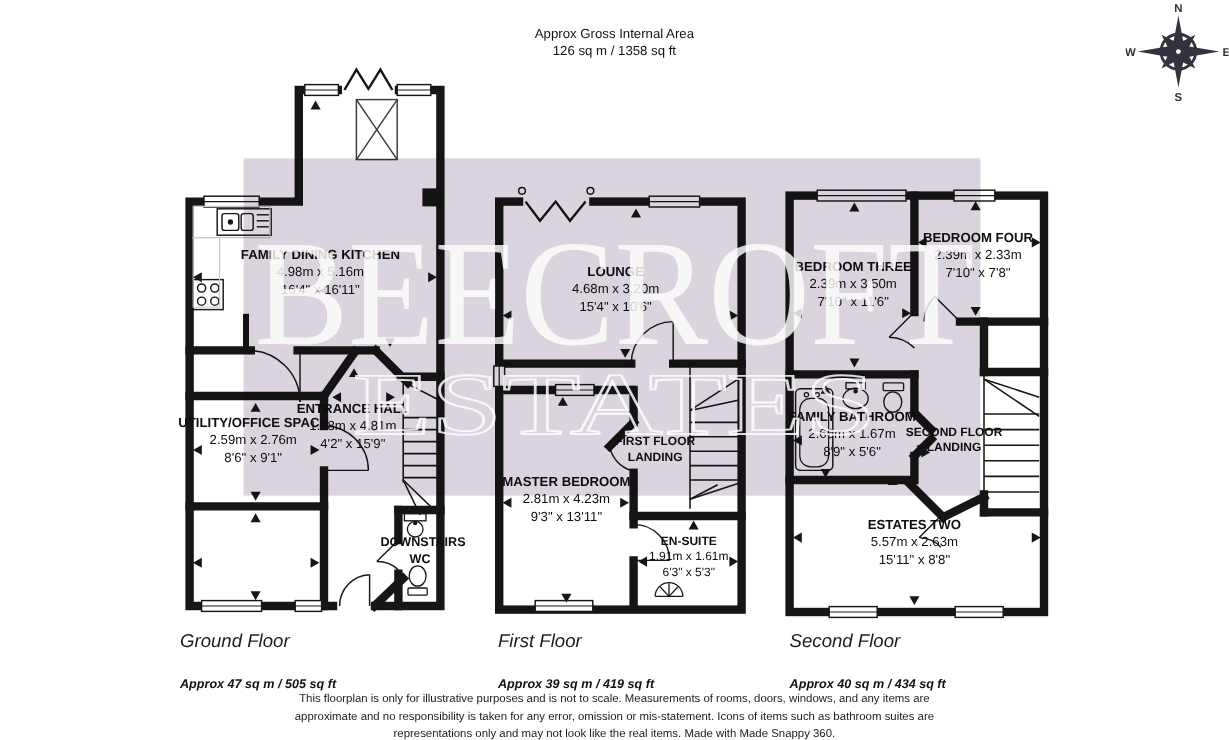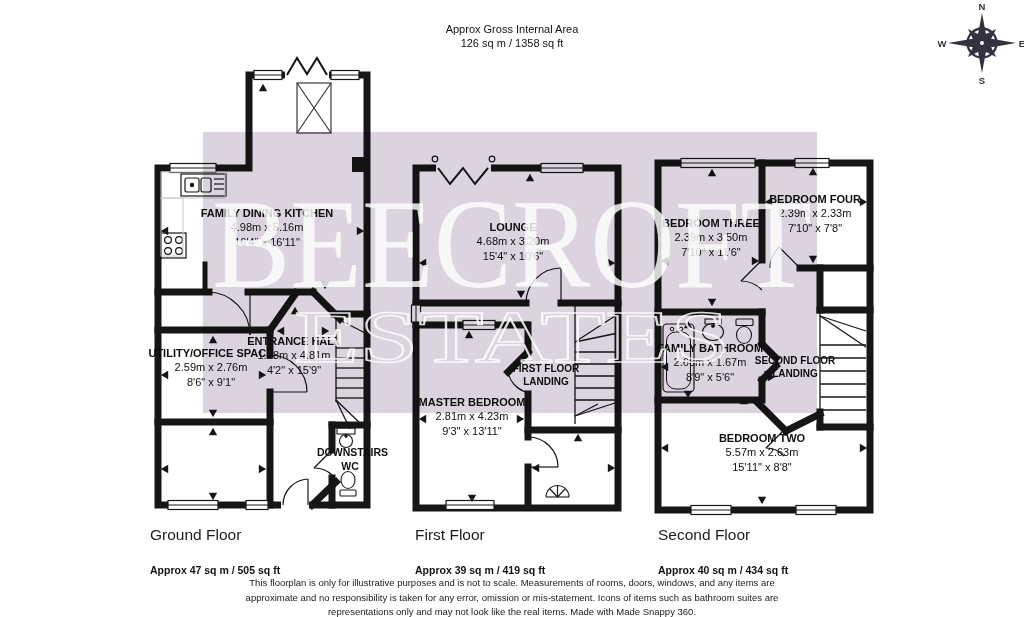--- a/index.html
+++ b/index.html
@@ -16,21 +16,21 @@
   .wm-rect{left:203px;top:132px;width:614px;height:281px;background:#dbd3dd;
            mix-blend-mode:multiply;z-index:3;}
   .wm-text{left:0;top:0;z-index:4;pointer-events:none;}
   
   .lbl{position:absolute;transform:translateX(-50%);text-align:center;
        font-size:11px;line-height:1.3;color:#0f0f0f;white-space:nowrap;z-index:2;}
   .lbl .nm{font-weight:bold;}
   .lbl.wrap{white-space:normal;font-weight:bold;}
   .lbl.sm{font-size:10px;}
   
-  .cap{position:absolute;z-index:6;}
+  .cap{position:absolute;z-index:6;font-style:italic;}
   .cap .t{font-size:15.5px;color:#1c1c1c;}
   .cap .a{font-size:10.5px;font-weight:bold;margin-top:20px;}
   
   .disc{left:512px;top:576px;transform:translateX(-50%);width:556px;text-align:center;
         font-size:9.5px;line-height:1.55;color:#1a1a1a;z-index:6;}
   
   .compass{left:938px;top:2px;z-index:6;}
 </style>
 </head>
 <body>
@@ -344,41 +344,46 @@
     <div>15'4" x 10'6"</div>
   </div>
   <div class="lbl wrap sm" style="left:546px;top:362px;width:80px">
     <div>FIRST FLOOR LANDING</div>
   </div>
   <div class="lbl" style="left:472px;top:395px">
     <div class="nm">MASTER BEDROOM</div>
     <div>2.81m x 4.23m</div>
     <div>9'3" x 13'11"</div>
   </div>
+  <div class="lbl sm" style="left:574px;top:445px">
+    <div class="nm">EN-SUITE</div>
+    <div>1.91m x 1.61m</div>
+    <div>6'3" x 5'3"</div>
+  </div>
 
   <div class="lbl" style="left:711px;top:216px">
     <div class="nm">BEDROOM THREE</div>
     <div>2.39m x 3.50m</div>
     <div>7'10" x 11'6"</div>
   </div>
   <div class="lbl" style="left:815px;top:192px">
     <div class="nm">BEDROOM FOUR</div>
     <div>2.39m x 2.33m</div>
     <div>7'10" x 7'8"</div>
   </div>
   <div class="lbl" style="left:710px;top:341px">
     <div class="nm">FAMILY BATHROOM</div>
     <div>2.66m x 1.67m</div>
     <div>8'9" x 5'6"</div>
   </div>
   <div class="lbl wrap sm" style="left:795px;top:354px;width:94px">
     <div>SECOND FLOOR LANDING</div>
   </div>
   <div class="lbl" style="left:762px;top:431px">
-    <div class="nm">BEDROOM TWO</div>
+    <div class="nm">ESTATES TWO</div>
     <div>5.57m x 2.63m</div>
     <div>15'11" x 8'8"</div>
   </div>
 
   <div class="abs wm-rect"></div>
   <svg class="abs wm-text" width="1024" height="617" viewBox="0 0 1024 617">
     <text x="512" y="287" text-anchor="middle" textLength="600" lengthAdjust="spacingAndGlyphs" font-family="Liberation Serif, DejaVu Serif, serif" font-size="126" fill="#ffffff" opacity="0.82">BEECROFT</text>
     <text x="512" y="362" text-anchor="middle" textLength="436" lengthAdjust="spacingAndGlyphs" font-family="Liberation Serif, DejaVu Serif, serif" font-size="74" fill="none" stroke="#ffffff" stroke-width="1.6" opacity="0.85">ESTATES</text>
   </svg>
 

